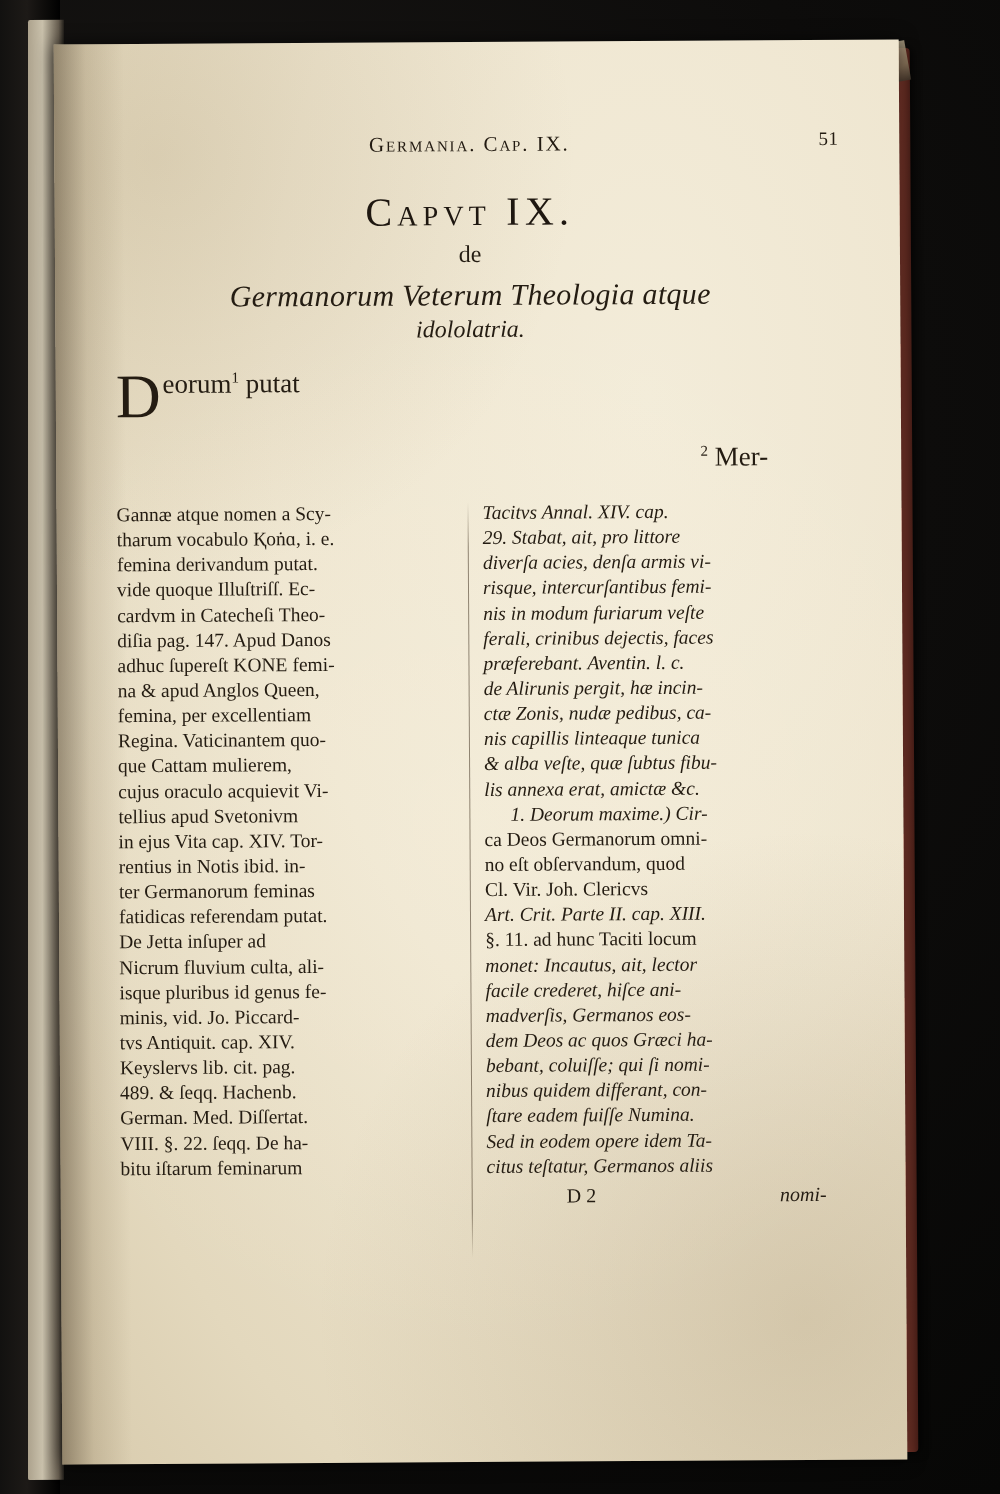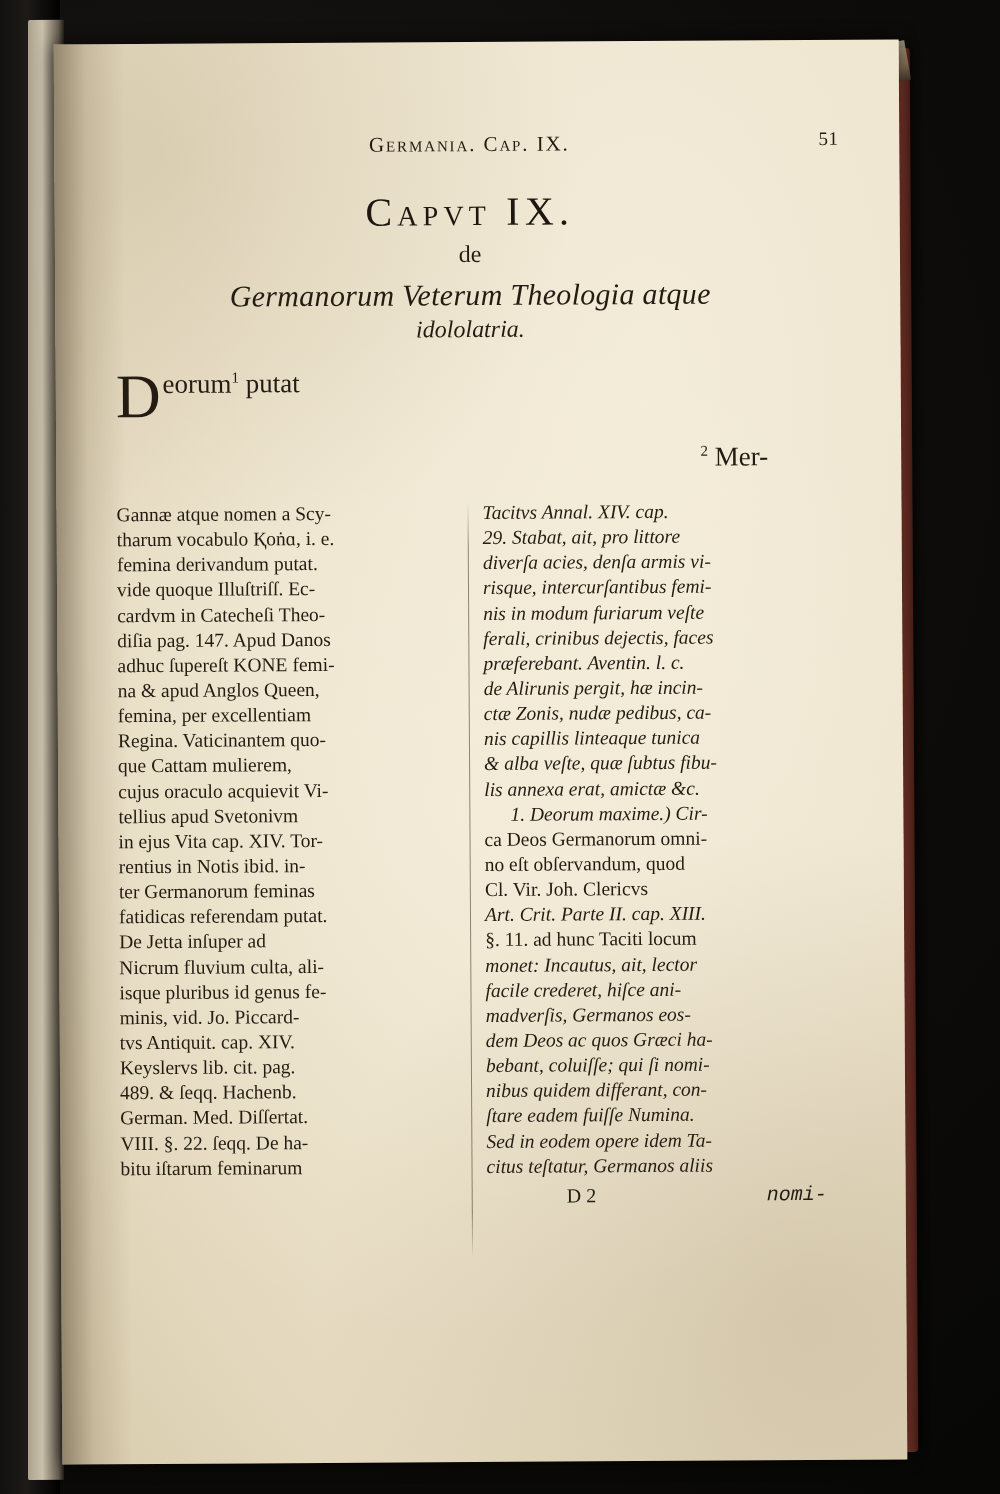--- a/index.html
+++ b/index.html
@@ -214,21 +214,20 @@
     position: absolute;
     left: 430px;
     top: 0;
     margin-left: 16px;
   }
   #catchword {
     position: absolute;
     right: 4px;
     top: 0;
     font-style: italic;
-    font-family: Liberation Mono, monospace;
   }
 </style>
 </head>
 <body>
 
 <div id="scan-background">
   <div id="left-gutter"></div>
   <div id="facing-page-edge"></div>
 
   <div id="fore-edge"></div>

